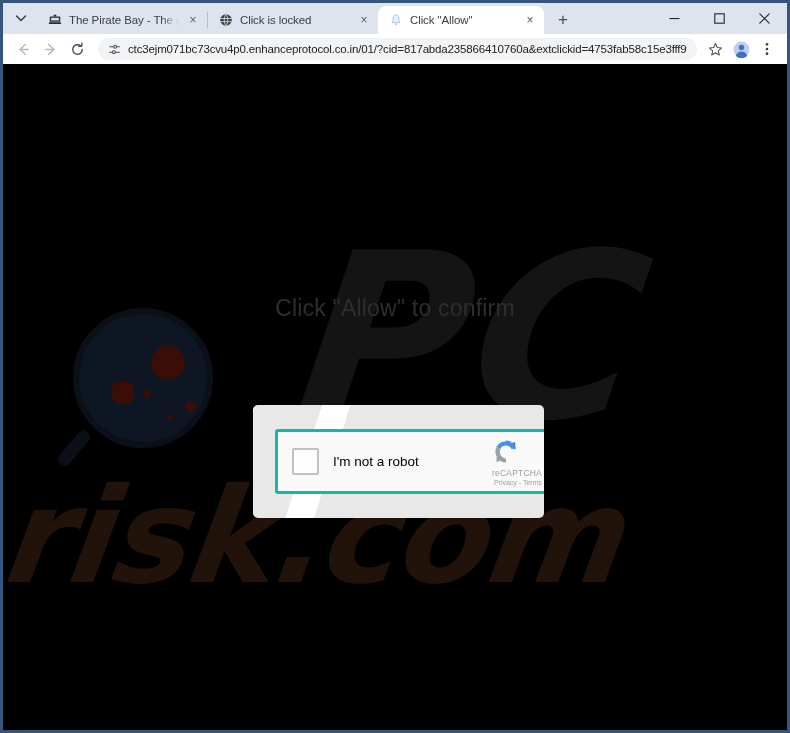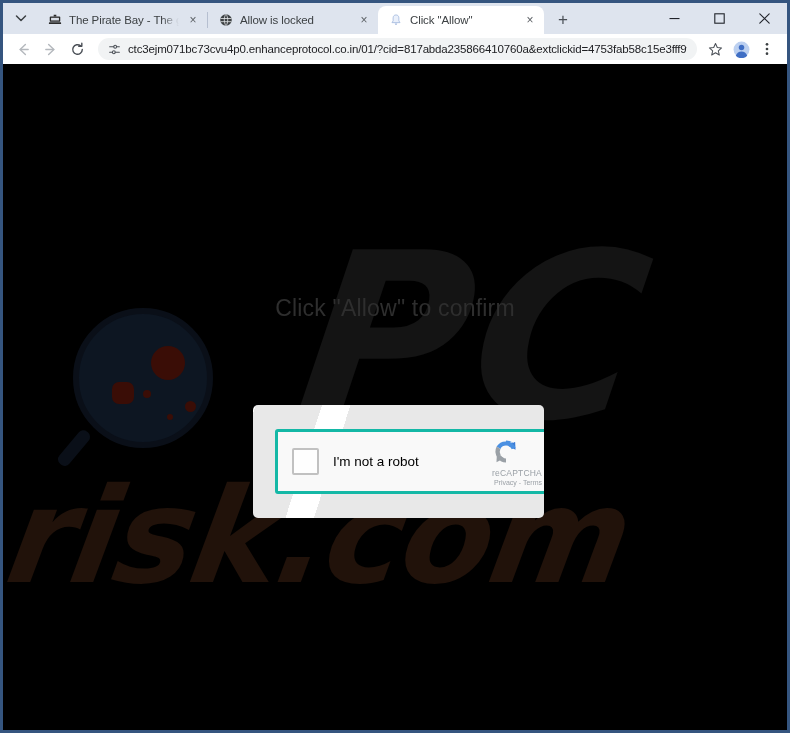--- a/index.html
+++ b/index.html
@@ -357,21 +357,21 @@
 
     <div class="tab-sep"></div>
 
     <div class="tab inactive" style="flex-basis:170px">
       <span class="tab-fav">
         <svg width="14" height="14" viewBox="0 0 16 16">
           <circle cx="8" cy="8" r="6.6" fill="#3c4043"></circle>
           <path d="M8 1.6 C5.6 3.6 5.2 11 8 14.4 M8 1.6 C10.4 3.8 10.8 11.4 8 14.4 M1.8 6.3 H14.2 M1.8 9.9 H14.2" fill="none" stroke="#e8eaed" stroke-width="0.9"></path>
         </svg>
       </span>
-      <span class="tab-title">Allow is locked</span>
+      <span class="tab-title">Click is locked</span>
       <span class="tab-close">×</span>
     </div>
 
     <div class="tab active" style="flex-basis:166px">
       <span class="tab-fav">
         <svg width="14" height="14" viewBox="0 0 16 16">
           <path d="M8 2.2 C10 2.2 11.3 3.6 11.3 5.6 L11.3 9 L12.6 11 L3.4 11 L4.7 9 L4.7 5.6 C4.7 3.6 6 2.2 8 2.2 Z" fill="#eaf0fb" stroke="#9fb6dd" stroke-width="0.9" stroke-linejoin="round"></path>
           <path d="M6.6 12 C6.8 13.1 7.3 13.6 8 13.6 C8.7 13.6 9.2 13.1 9.4 12 Z" fill="#9fb6dd"></path>
         </svg>
       </span>

